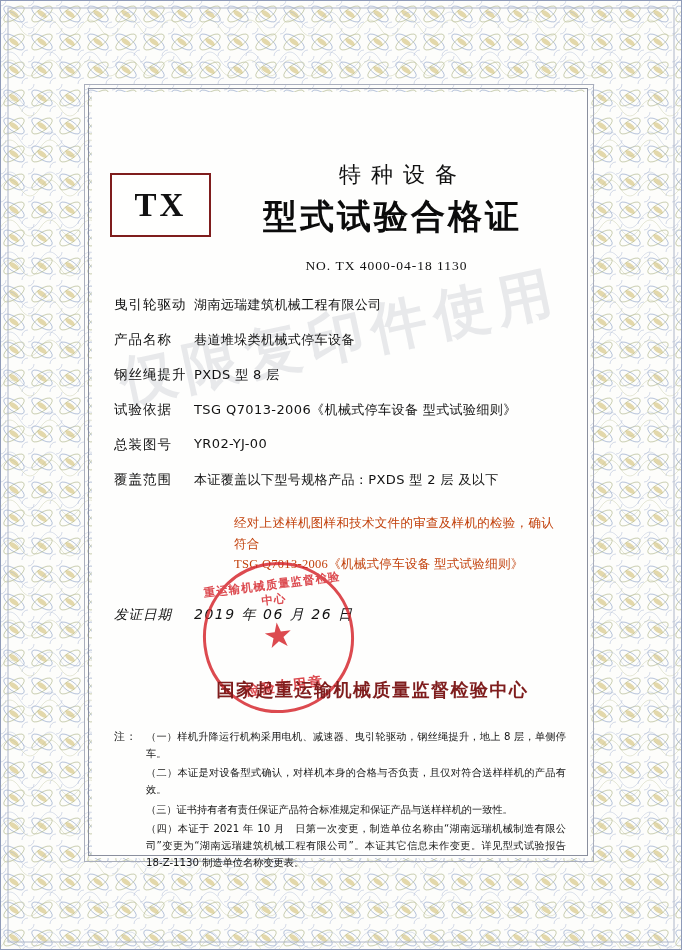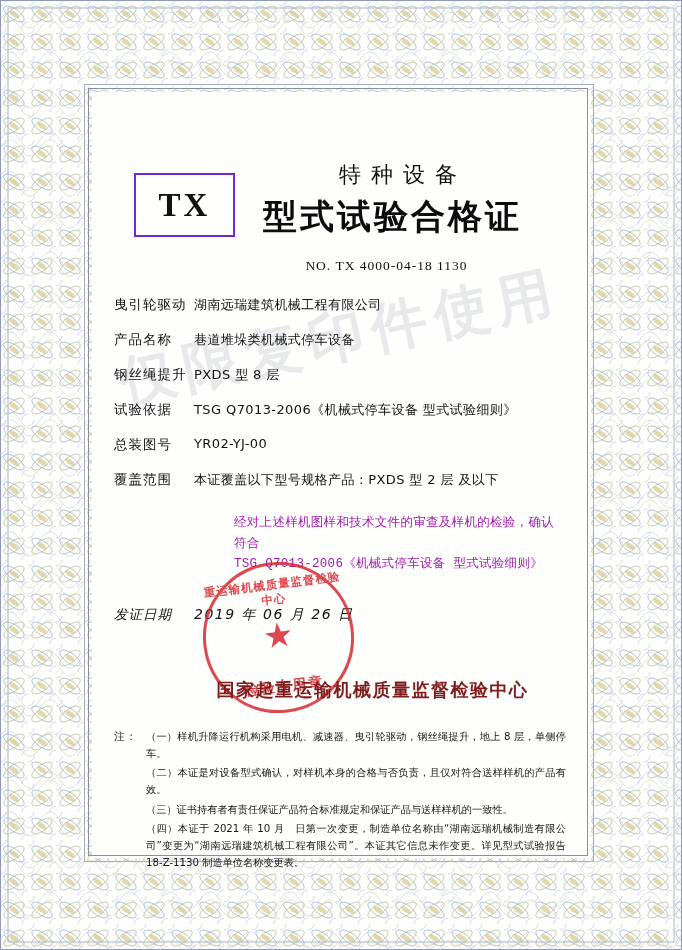--- a/index.html
+++ b/index.html
@@ -77,25 +77,25 @@
   .content {
     position: absolute;
     left: 88px;
     top: 88px;
     width: 498px;
     height: 766px;
   }
 
   .tx-box {
     position: absolute;
-    left: 46px;
+    left: 22px;
     top: 85px;
     width: 97px;
     height: 60px;
-    border: 2px solid #6d28d9;
+    border: 2px solid #7f1d1d;
     display: flex;
     align-items: center;
     justify-content: center;
     background: rgba(255,255,255,0.55);
   }
   .tx-box span {
     font-family: "Liberation Serif", serif;
     font-size: 33px;
     font-weight: bold;
     letter-spacing: 3px;
@@ -163,24 +163,24 @@
     flex: 1;
     letter-spacing: 0.4px;
     font-size: 13px;
   }
 
   .statement {
     position: absolute;
     left: 146px;
     top: 425px;
     width: 330px;
-    font-family: Liberation Mono, monospace;
+    font-family: Liberation Serif, serif;
     font-size: 12.5px;
     line-height: 1.65;
-    color: #a21caf;
+    color: #c2410c;
     letter-spacing: 0.3px;
   }
 
   .issue-row {
     position: absolute;
     left: 26px;
     top: 518px;
     width: 420px;
     display: flex;
     align-items: center;

